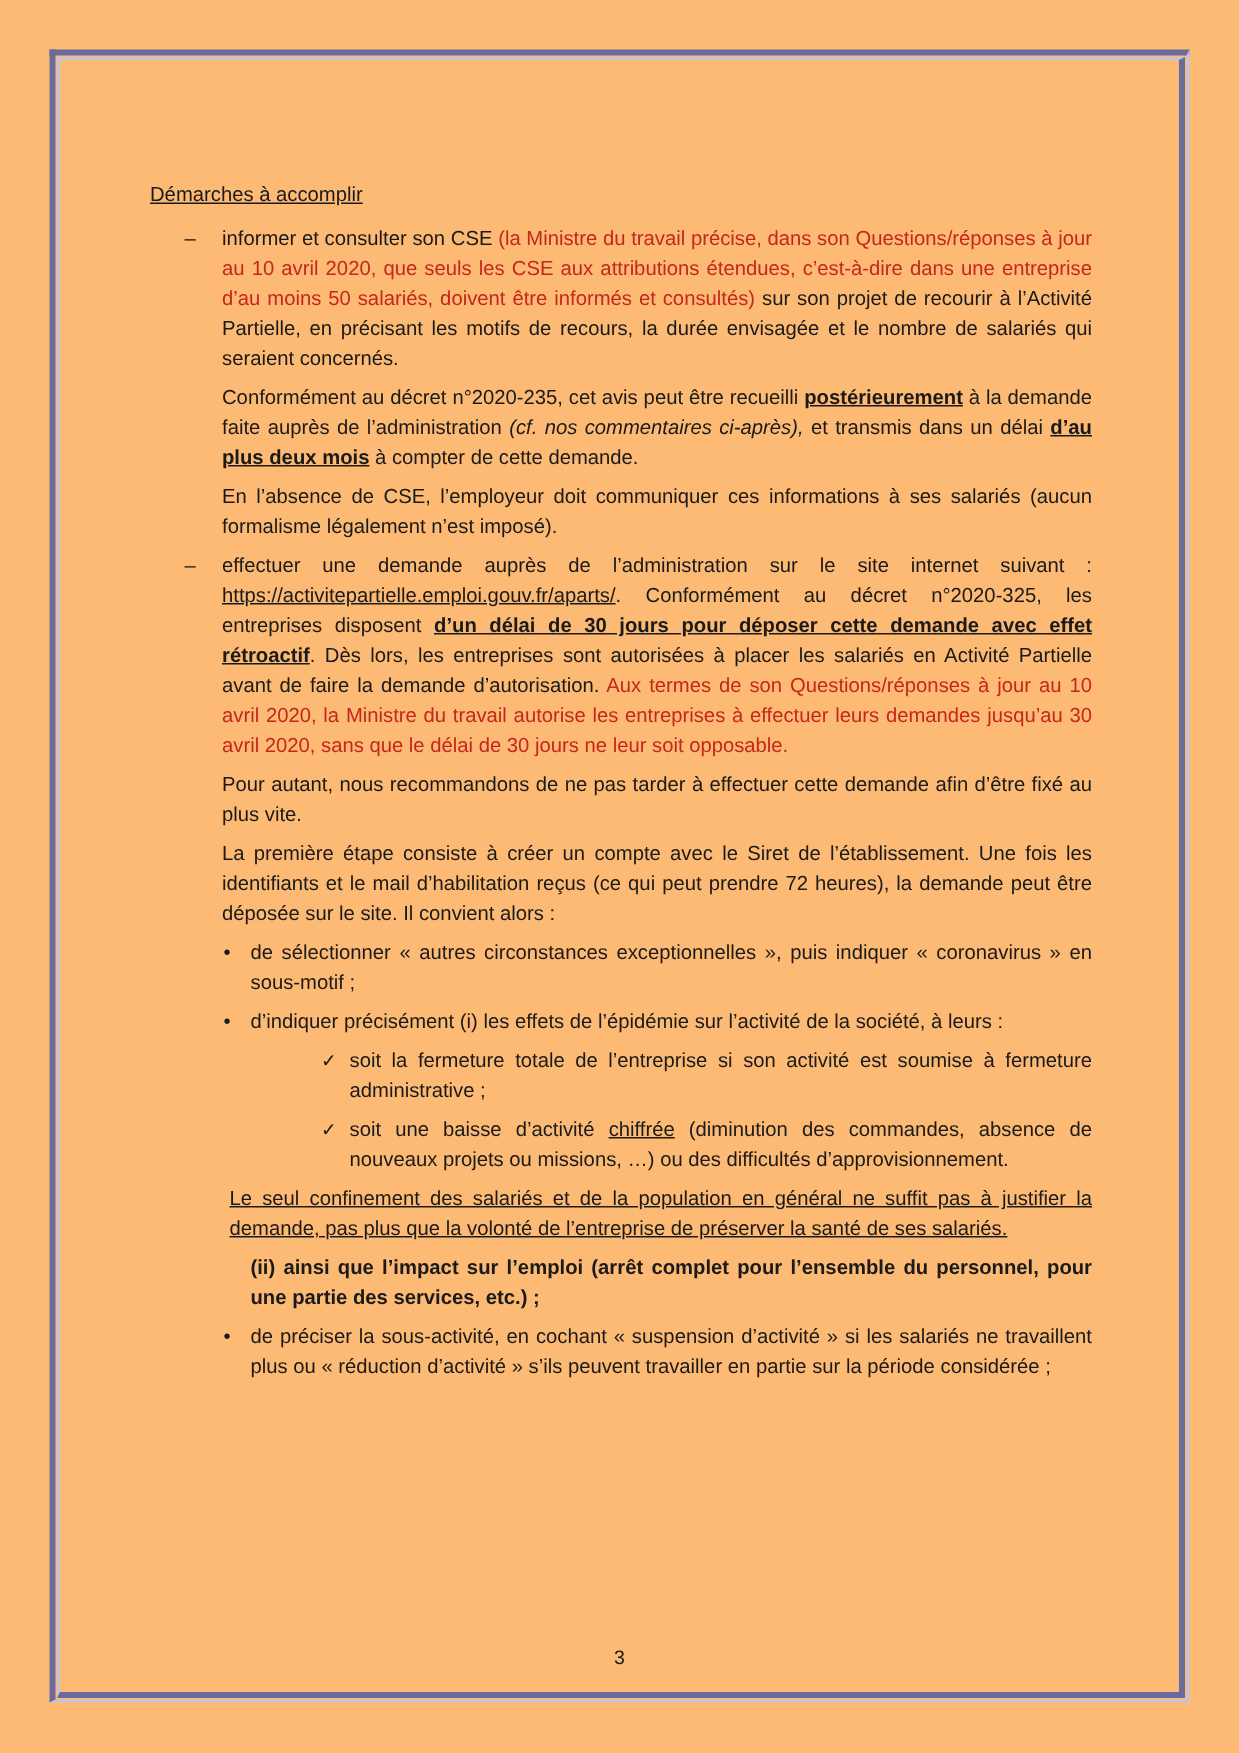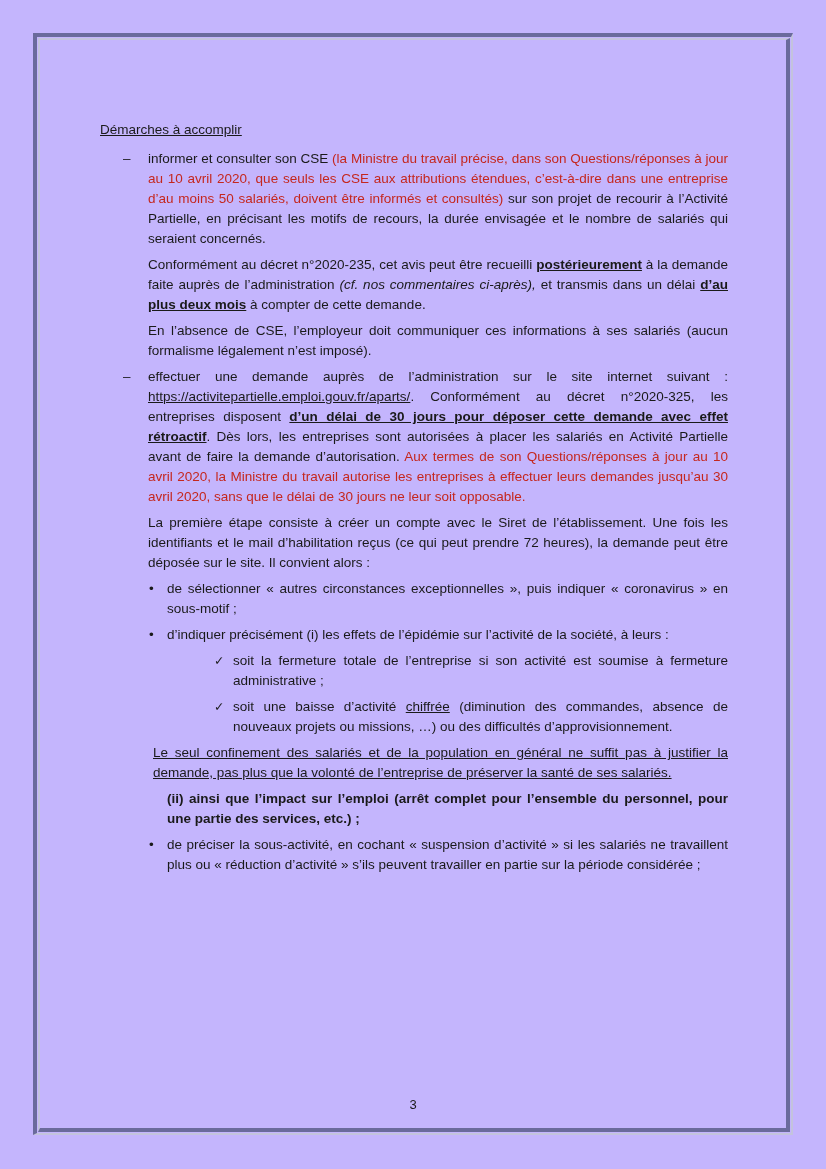--- a/index.html
+++ b/index.html
@@ -2,21 +2,21 @@
 <html><head>
 <meta charset="utf-8">
 <style>
   html,body{margin:0;padding:0;background:#ffffff;}
   body{
     width:826px;height:1169px;position:relative;overflow:hidden;
     font-family:"Liberation Sans", sans-serif;
     color:var(--ink,#1a1a1a);
     --ink:#1a1a1a; --red:#c5271e; --bdark:#6a6a9c; --blight:#c3c3dd;
   }
-  .page{position:absolute;inset:0;background:#c4b5fd;}
+  .page{position:absolute;inset:0;background:#fdba74;}
   .frame-outer{
     position:absolute;left:33px;top:33px;width:760px;height:1102px;
     box-sizing:border-box;
     border-style:solid;
     border-color:var(--bdark) var(--blight) var(--blight) var(--bdark);
     border-width:4px 2px 2px 4px;
     padding:1px;
   }
   .frame-inner{
     width:100%;height:100%;box-sizing:border-box;position:relative;overflow:hidden;
@@ -54,20 +54,21 @@
 
 <div class="page">
   <div class="frame-outer">
     <div class="frame-inner">
       <div class="content" id="doc-content">
           <div class="block heading"><span>Démarches à accomplir</span></div>
           <div class="block dash-item"><span class="marker">–</span><span>informer et consulter son CSE </span><span class="seg-red">(la Ministre du travail précise, dans son Questions/réponses à jour au 10 avril 2020, que seuls les CSE aux attributions étendues, c’est-à-dire dans une entreprise d’au moins 50 salariés, doivent être informés et consultés)</span><span> sur son projet de recourir à l’Activité Partielle, en précisant les motifs de recours, la durée envisagée et le nombre de salariés qui seraient concernés.</span></div>
           <div class="block p-l1"><span>Conformément au décret n°2020-235, cet avis peut être recueilli </span><span class="seg-boldu">postérieurement</span><span> à la demande faite auprès de l’administration </span><span class="seg-italic">(cf. nos commentaires ci-après),</span><span> et transmis dans un délai </span><span class="seg-boldu">d’au plus deux mois</span><span> à compter de cette demande.</span></div>
           <div class="block p-l1"><span>En l’absence de CSE, l’employeur doit communiquer ces informations à ses salariés (aucun formalisme légalement n’est imposé).</span></div>
           <div class="block dash-item"><span class="marker">–</span><span>effectuer une demande auprès de l’administration sur le site internet suivant : </span><span class="seg-u">https://activitepartielle.emploi.gouv.fr/aparts/</span><span>. Conformément au décret n°2020-325, les entreprises disposent </span><span class="seg-boldu">d’un délai de 30 jours pour déposer cette demande avec effet rétroactif</span><span>. Dès lors, les entreprises sont autorisées à placer les salariés en Activité Partielle avant de faire la demande d’autorisation. </span><span class="seg-red">Aux termes de son Questions/réponses à jour au 10 avril 2020, la Ministre du travail autorise les entreprises à effectuer leurs demandes jusqu’au 30 avril 2020, sans que le délai de 30 jours ne leur soit opposable.</span></div>
+          <div class="block p-l1"><span>Pour autant, nous recommandons de ne pas tarder à effectuer cette demande afin d’être fixé au plus vite.</span></div>
           <div class="block p-l1"><span>La première étape consiste à créer un compte avec le Siret de l’établissement. Une fois les identifiants et le mail d’habilitation reçus (ce qui peut prendre 72 heures), la demande peut être déposée sur le site. Il convient alors :</span></div>
           <div class="block bullet-item"><span class="marker">•</span><span>de sélectionner « autres circonstances exceptionnelles », puis indiquer « coronavirus » en sous-motif ;</span></div>
           <div class="block bullet-item"><span class="marker">•</span><span>d’indiquer précisément (i) les effets de l’épidémie sur l’activité de la société, à leurs :</span></div>
           <div class="block check-item"><span class="marker">✓</span><span>soit la fermeture totale de l’entreprise si son activité est soumise à fermeture administrative ;</span></div>
           <div class="block check-item"><span class="marker">✓</span><span>soit une baisse d’activité </span><span class="seg-u">chiffrée</span><span> (diminution des commandes, absence de nouveaux projets ou missions, …) ou des difficultés d’approvisionnement.</span></div>
           <div class="block p-l3"><span class="seg-u">Le seul confinement des salariés et de la population en général ne suffit pas à justifier la demande, pas plus que la volonté de l’entreprise de préserver la santé de ses salariés.</span></div>
           <div class="block p-l2"><span>(ii) ainsi que l’impact sur l’emploi (arrêt complet pour l’ensemble du personnel, pour une partie des services, etc.) ;</span></div>
           <div class="block bullet-item"><span class="marker">•</span><span>de préciser la sous-activité, en cochant « suspension d’activité » si les salariés ne travaillent plus ou « réduction d’activité » s’ils peuvent travailler en partie sur la période considérée ;</span></div>
         </div>
       <div class="page-number">3</div>

